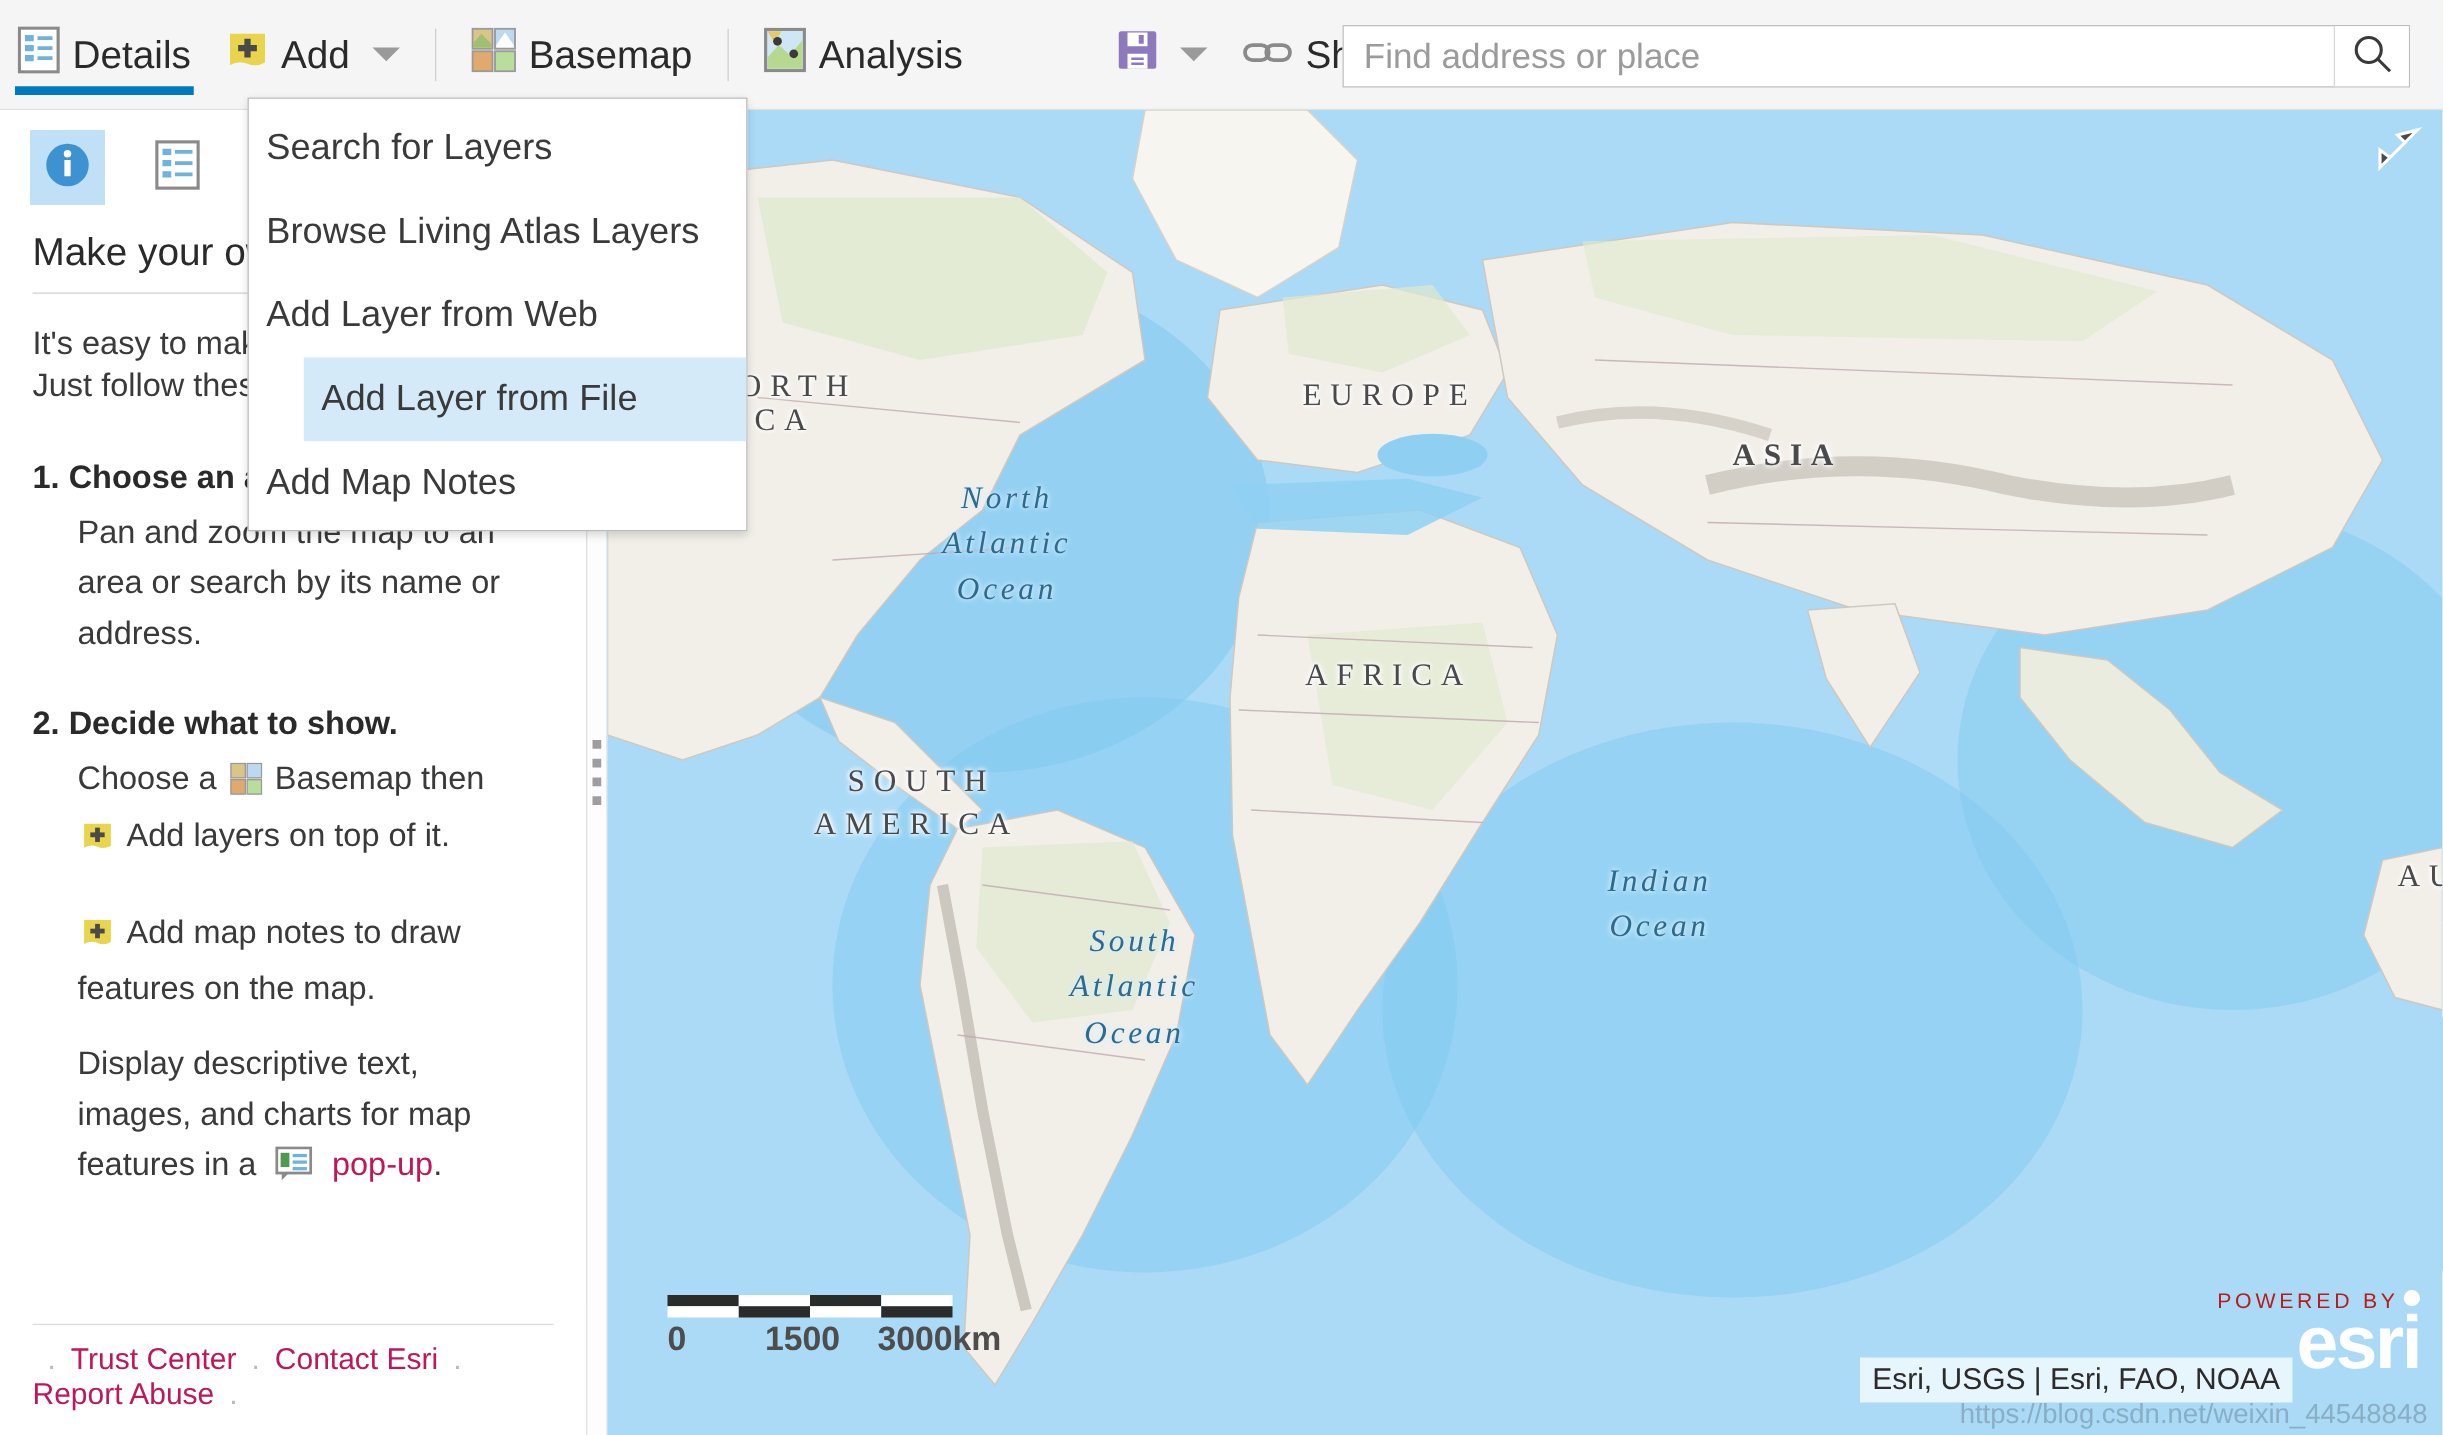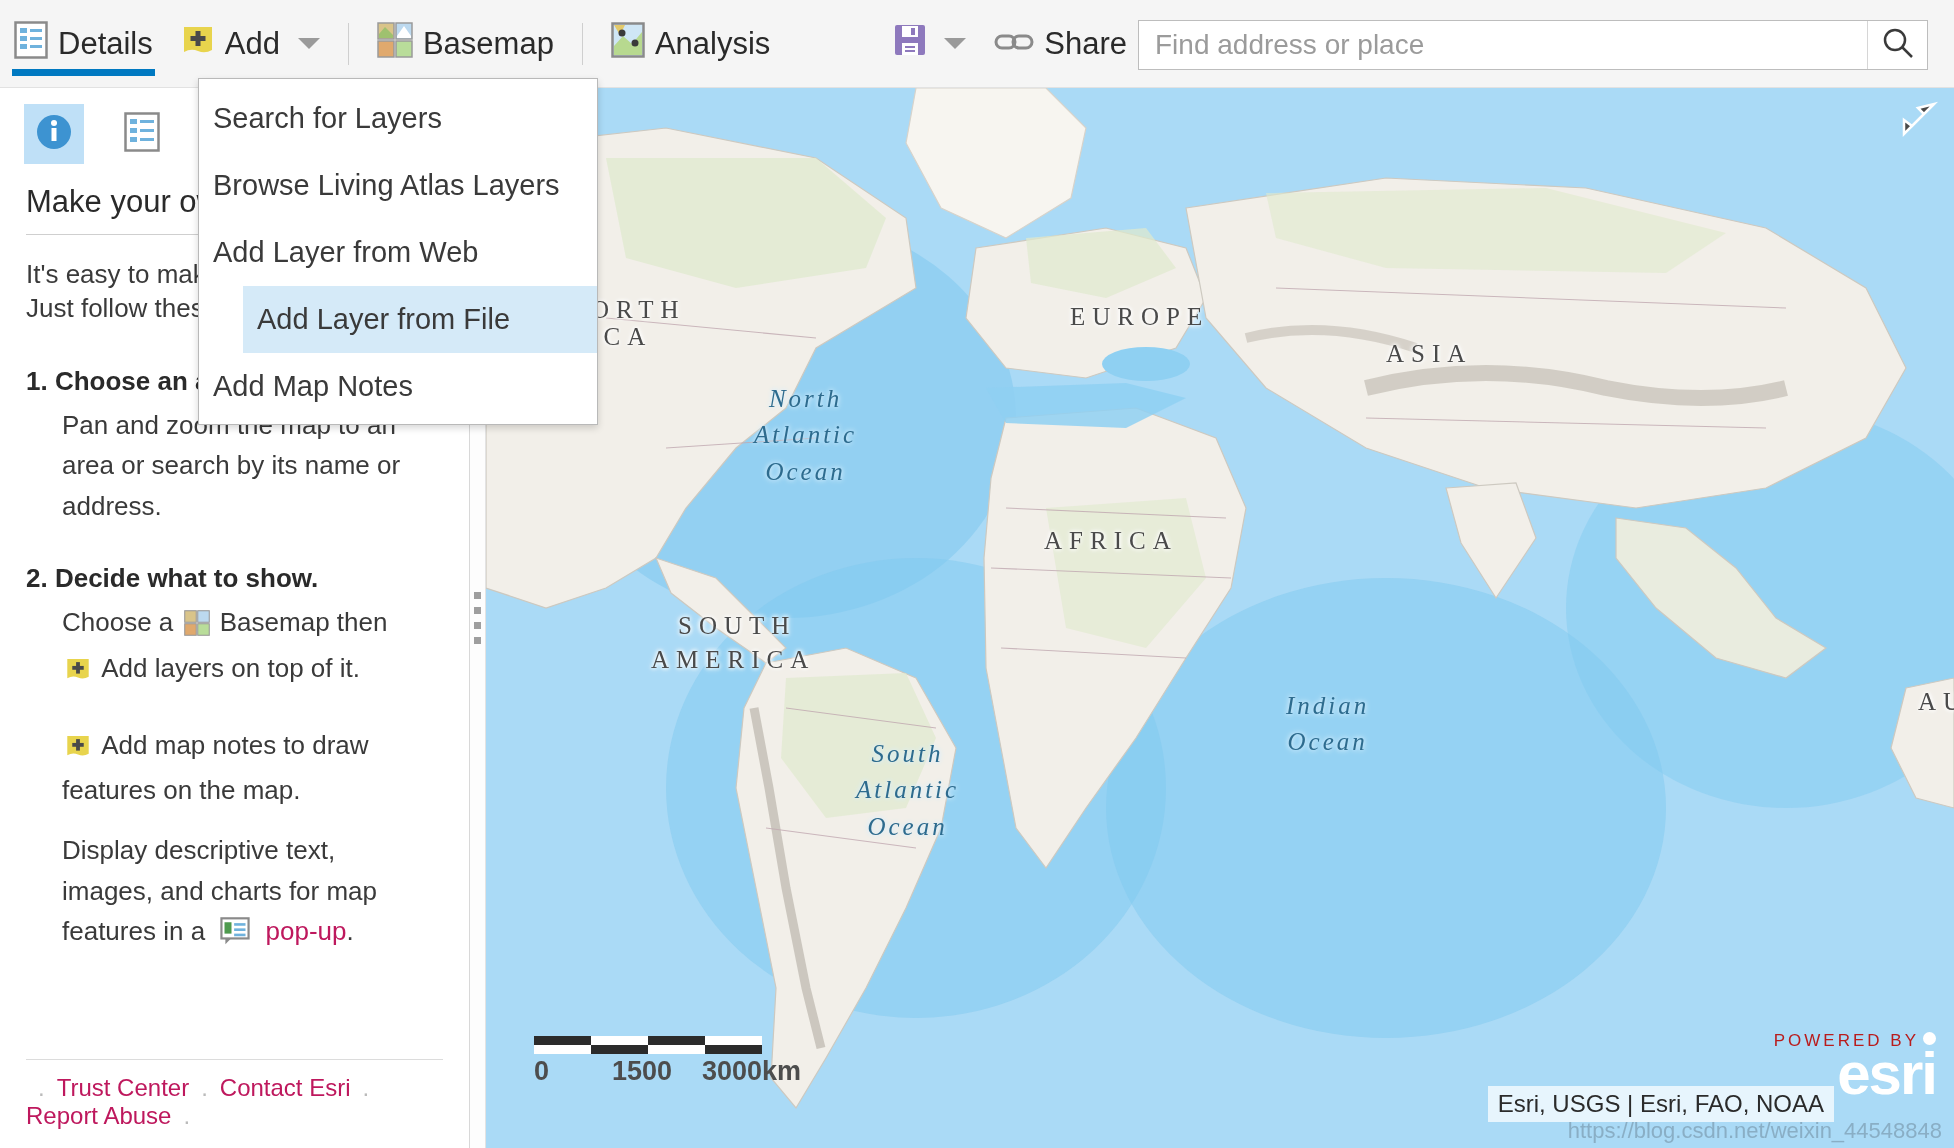--- a/index.html
+++ b/index.html
@@ -44,21 +44,21 @@
     border-left: 11px solid transparent;
     border-right: 11px solid transparent;
     border-top: 11px solid #9a9a9a;
     cursor: pointer;
   }
   .icon { display: inline-block; flex: 0 0 auto; }
 
   
   #searchbox {
     position: absolute; right: 26px; top: 20px;
-    width: 790px; height: 50px;
+    width: 854px; height: 50px;
     display: flex; align-items: stretch;
     border: 1px solid #bdbdbd; background: #fff;
   }
   #searchbox input {
     flex: 1; border: 0; outline: none;
     font-size: 28px; color: #3a3a3a;
     padding: 0 16px;
     font-family: "Liberation Sans", sans-serif;
     background: transparent;
   }
@@ -576,23 +576,23 @@
         <path d="M505 480 L745 490"></path>
         <path d="M790 200 L1300 220"></path>
           <path d="M880 330 L1280 340"></path>
       </g>
     </svg>
 
     <div class="maplabel continent" style="left:80px;  top:208px;">NORTH</div>
     <div class="maplabel continent" style="left:2px;   top:235px;">AMERICA</div>
     <div class="maplabel continent" style="left:192px; top:524px;">SOUTH</div>
     <div class="maplabel continent" style="left:165px; top:558px;">AMERICA</div>
-    <div class="maplabel continent" style="left:584px; top:215px;">EUROPE</div>
+    <div class="maplabel continent" style="left:556px; top:215px;">EUROPE</div>
     <div class="maplabel continent" style="left:558px; top:439px;">AFRICA</div>
-    <div class="maplabel continent" style="left:900px; top:252px;">ASIA</div>
+    <div class="maplabel continent" style="left:900px; top:263px;font-weight:bold;">ASIA</div>
     <div class="maplabel continent" style="left:1432px;top:600px;">AU</div>
 
     <div class="maplabel ocean" style="left:268px; top:293px;">
       <div>North</div>
       <div>Atlantic</div>
       <div>Ocean</div>
     </div>
     <div class="maplabel ocean" style="left:370px; top:648px;">
       <div>South</div>
       <div>Atlantic</div>

